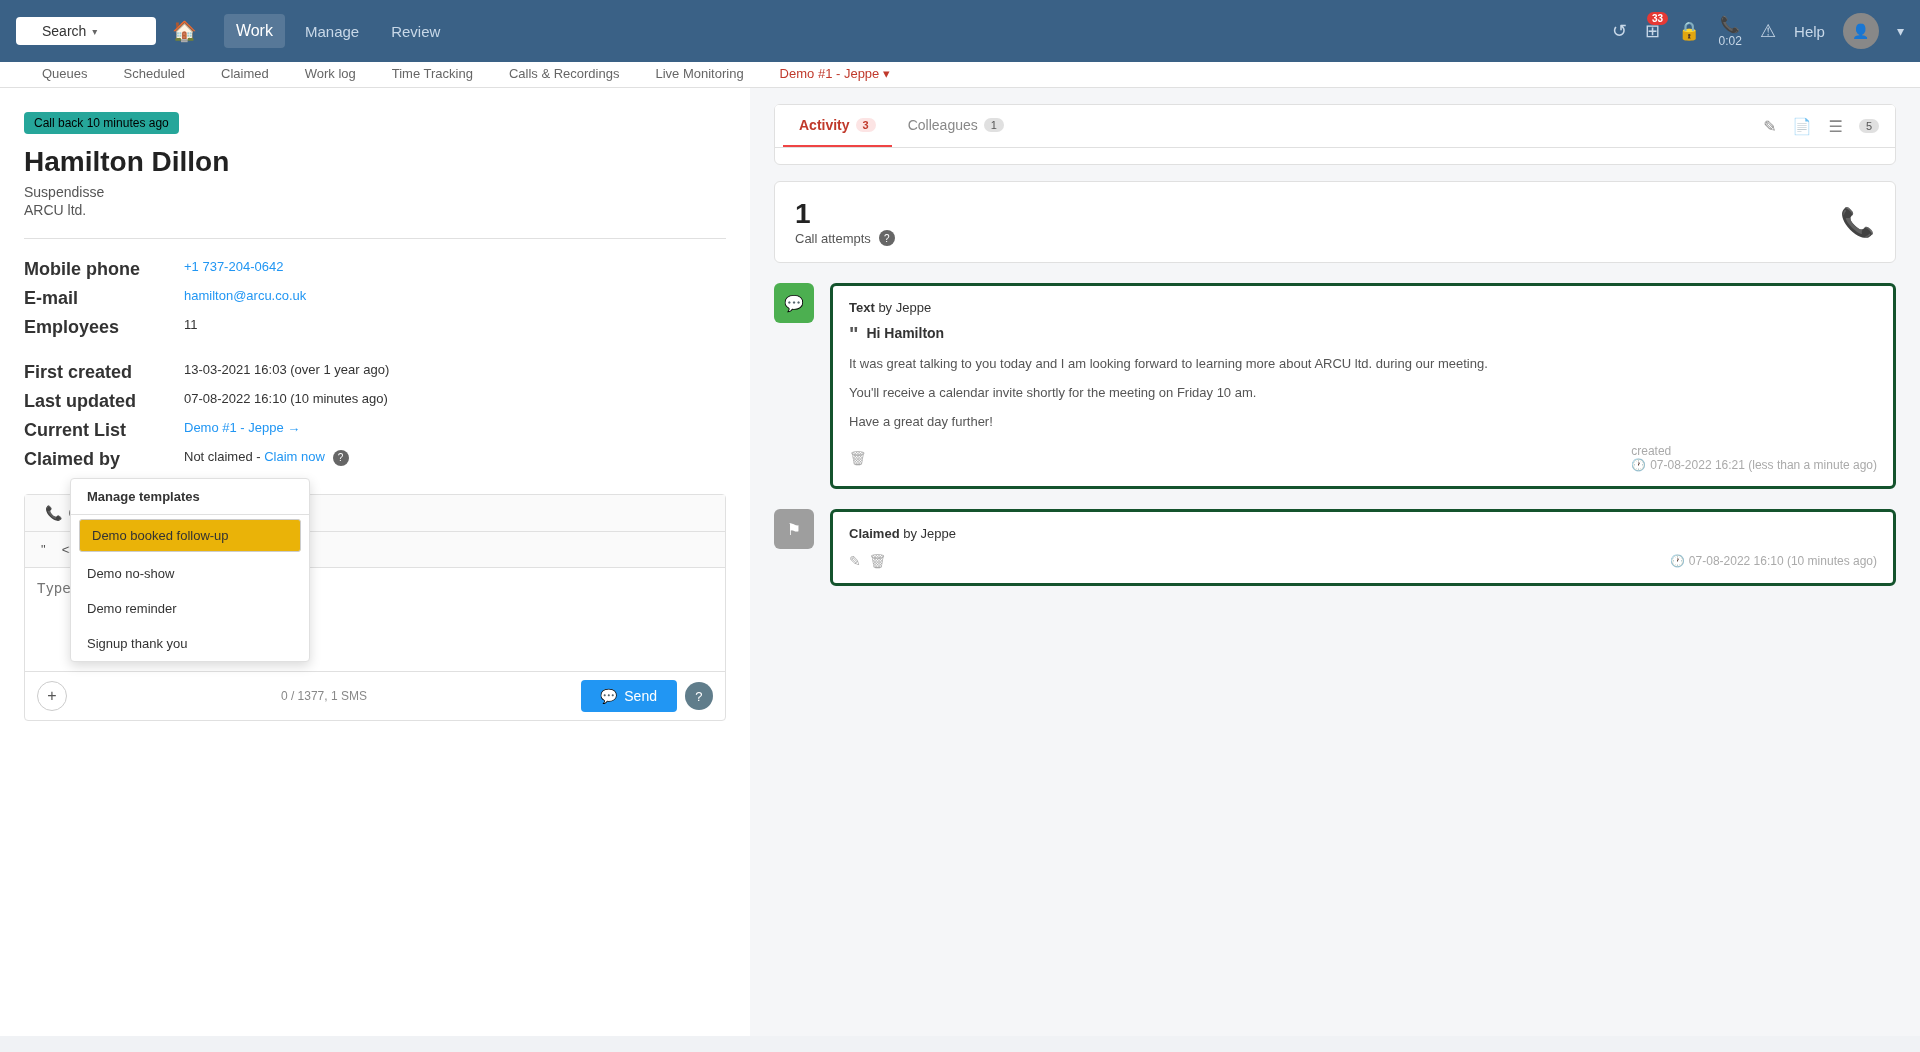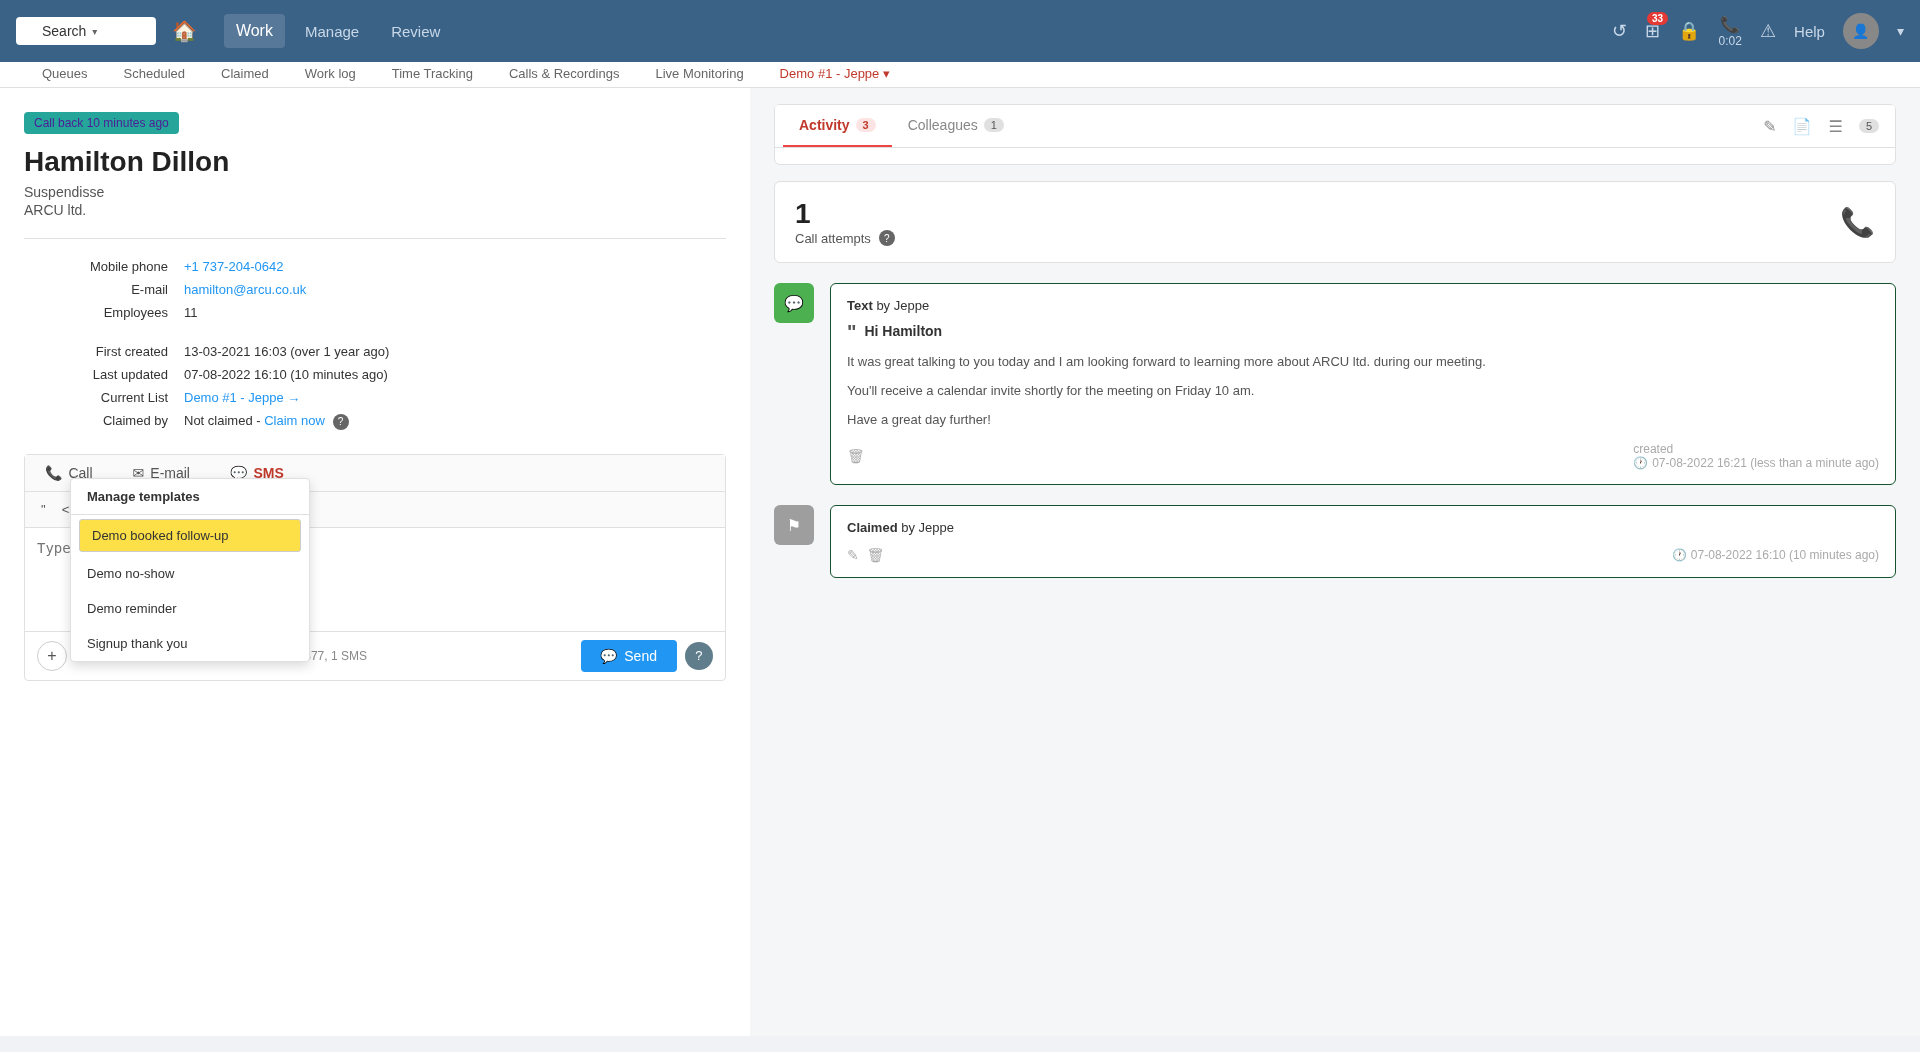--- a/index.html
+++ b/index.html
@@ -137,21 +137,21 @@
       width: 750px;
       background: white;
       overflow-y: auto;
       padding: 24px;
       flex-shrink: 0;
       position: relative;
     }
 
     .call-back-badge {
       background: #26a69a;
-      color: #4c1d95;
+      color: #000000;
       border-radius: 4px;
       padding: 4px 10px;
       font-size: 12px;
       display: inline-block;
       margin-bottom: 12px;
     }
 
     .contact-name {
       font-size: 28px;
       font-weight: 600;
@@ -166,24 +166,24 @@
 
     .divider { border: none; border-top: 1px solid #e0e0e0; margin: 20px 0; }
 
     .contact-details {
       display: grid;
       grid-template-columns: 160px auto;
       gap: 8px 0;
       margin-bottom: 24px;
     }
     .detail-label {
-      font-weight: 400;
+      font-weight: 700;
       color: #333;
-      font-size: 13px;
-      text-align: right;
+      font-size: 18px;
+      text-align: left;
       padding-right: 16px;
     }
     .detail-value {
       color: #333;
       font-size: 13px;
     }
     .detail-value.link { color: #2196f3; cursor: pointer; }
 
     .claim-link { color: #2196f3; cursor: pointer; }
     .help-icon {
@@ -263,21 +263,21 @@
       border-bottom: 1px solid #e0e0e0;
       font-size: 13px;
     }
     .template-item {
       padding: 10px 16px;
       cursor: pointer;
       font-size: 13px;
       color: #333;
     }
     .template-item.selected {
-      background: #fde047;
+      background: #eab308;
       border: 1px solid #ccc;
       border-radius: 3px;
       margin: 4px 8px;
       padding: 8px 12px;
     }
 
     
     .sms-textarea {
       width: 100%;
       min-height: 100px;
@@ -427,21 +427,21 @@
       justify-content: center;
       font-size: 16px;
       color: white;
     }
     .activity-icon-box.green { background: #4caf50; }
     .activity-icon-box.gray { background: #9e9e9e; }
 
     .activity-body {
       flex: 1;
       background: white;
-      border: 1px solid #14532d;
+      border: 3px solid #14532d;
       border-radius: 6px;
       padding: 14px 16px;
     }
     .activity-title {
       font-size: 13px;
       color: #333;
       margin-bottom: 8px;
     }
     .activity-title strong { font-weight: 700; }
     .activity-message {

